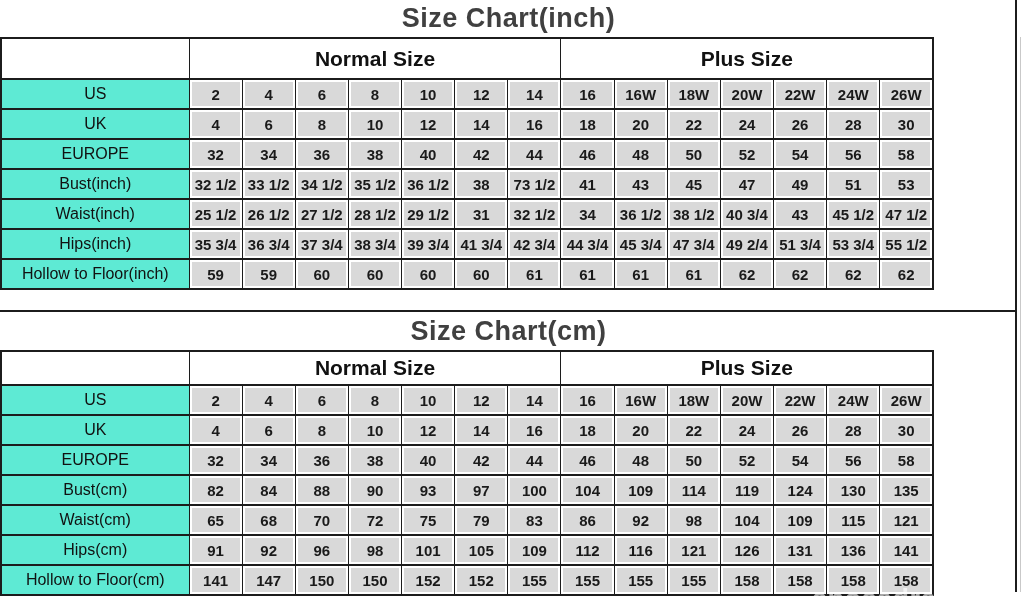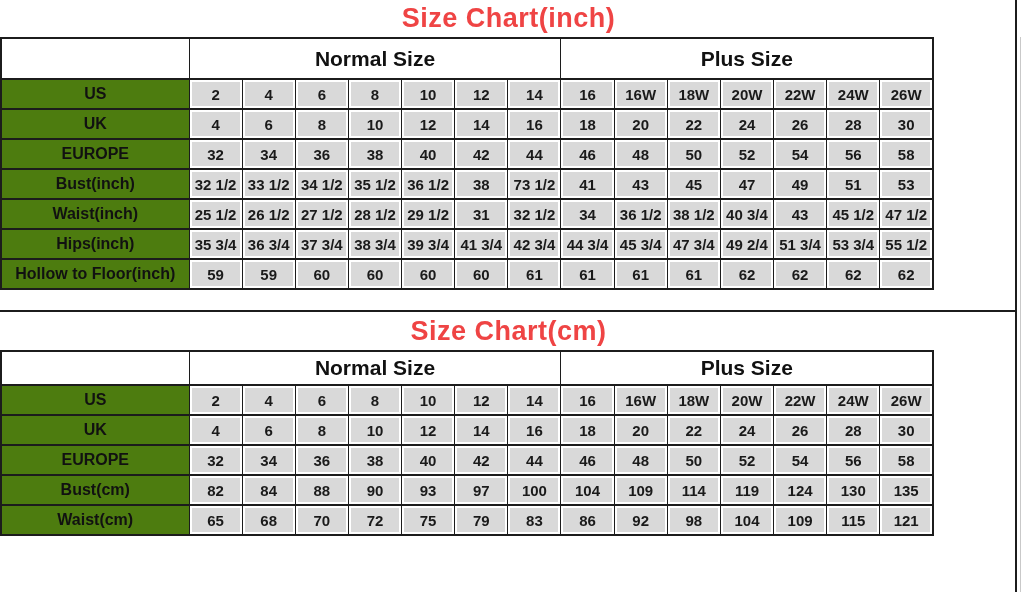--- a/index.html
+++ b/index.html
@@ -18,21 +18,21 @@
   }
   .chart-block { position: relative; width: 1017px; }
   .chart-title {
     width: 1017px;
     height: 37px;
     line-height: 37px;
     text-align: center;
     font-size: 27px;
     font-weight: 900;
     letter-spacing: 0.5px;
-    color: #ef4444;
+    color: #404040;
   }
   .chart-block.second { margin-top: 20px; }
   .chart-block.second .chart-title {
     border-top: 2px solid #1c1c1c;
     height: 38px;
     line-height: 38px;
   }
   table.size-table {
     border-collapse: collapse;
     table-layout: fixed;
@@ -54,23 +54,23 @@
   table.size-table thead th {
     background: #ffffff;
     font-size: 21px;
     font-weight: 600;
     color: #111111;
   }
   table.t1 thead tr { height: 41px; }
   table.t2 thead tr { height: 34px; }
   table.size-table tbody tr { height: 30px; }
   td.rowlabel {
-    background: #4d7c0f;
+    background: #5eead4;
     font-size: 16px;
-    font-weight: 700;
+    font-weight: 400;
     color: #111111;
     margin-top: 30px;
   }
   td.val {
     background: #d9d9d9;
     box-shadow: inset 0 0 0 2px #ffffff;
     font-size: 15px;
     font-weight: 700;
     color: #1a1a1a;
   }
@@ -361,20 +361,54 @@
             <td class="val">79</td>
             <td class="val">83</td>
             <td class="val">86</td>
             <td class="val">92</td>
             <td class="val">98</td>
             <td class="val">104</td>
             <td class="val">109</td>
             <td class="val">115</td>
             <td class="val">121</td>
           </tr>
+          <tr>
+            <td class="rowlabel">Hips(cm)</td>
+            <td class="val">91</td>
+            <td class="val">92</td>
+            <td class="val">96</td>
+            <td class="val">98</td>
+            <td class="val">101</td>
+            <td class="val">105</td>
+            <td class="val">109</td>
+            <td class="val">112</td>
+            <td class="val">116</td>
+            <td class="val">121</td>
+            <td class="val">126</td>
+            <td class="val">131</td>
+            <td class="val">136</td>
+            <td class="val">141</td>
+          </tr>
+          <tr>
+            <td class="rowlabel">Hollow to Floor(cm)</td>
+            <td class="val">141</td>
+            <td class="val">147</td>
+            <td class="val">150</td>
+            <td class="val">150</td>
+            <td class="val">152</td>
+            <td class="val">152</td>
+            <td class="val">155</td>
+            <td class="val">155</td>
+            <td class="val">155</td>
+            <td class="val">155</td>
+            <td class="val">158</td>
+            <td class="val">158</td>
+            <td class="val">158</td>
+            <td class="val">158</td>
+          </tr>
         </tbody>
     </table>
   </section>
 
   <div class="right-edge-black"></div>
   <div class="right-edge-gray"></div>
   <div class="watermark">sposadresses</div>
 
 </div>
 

